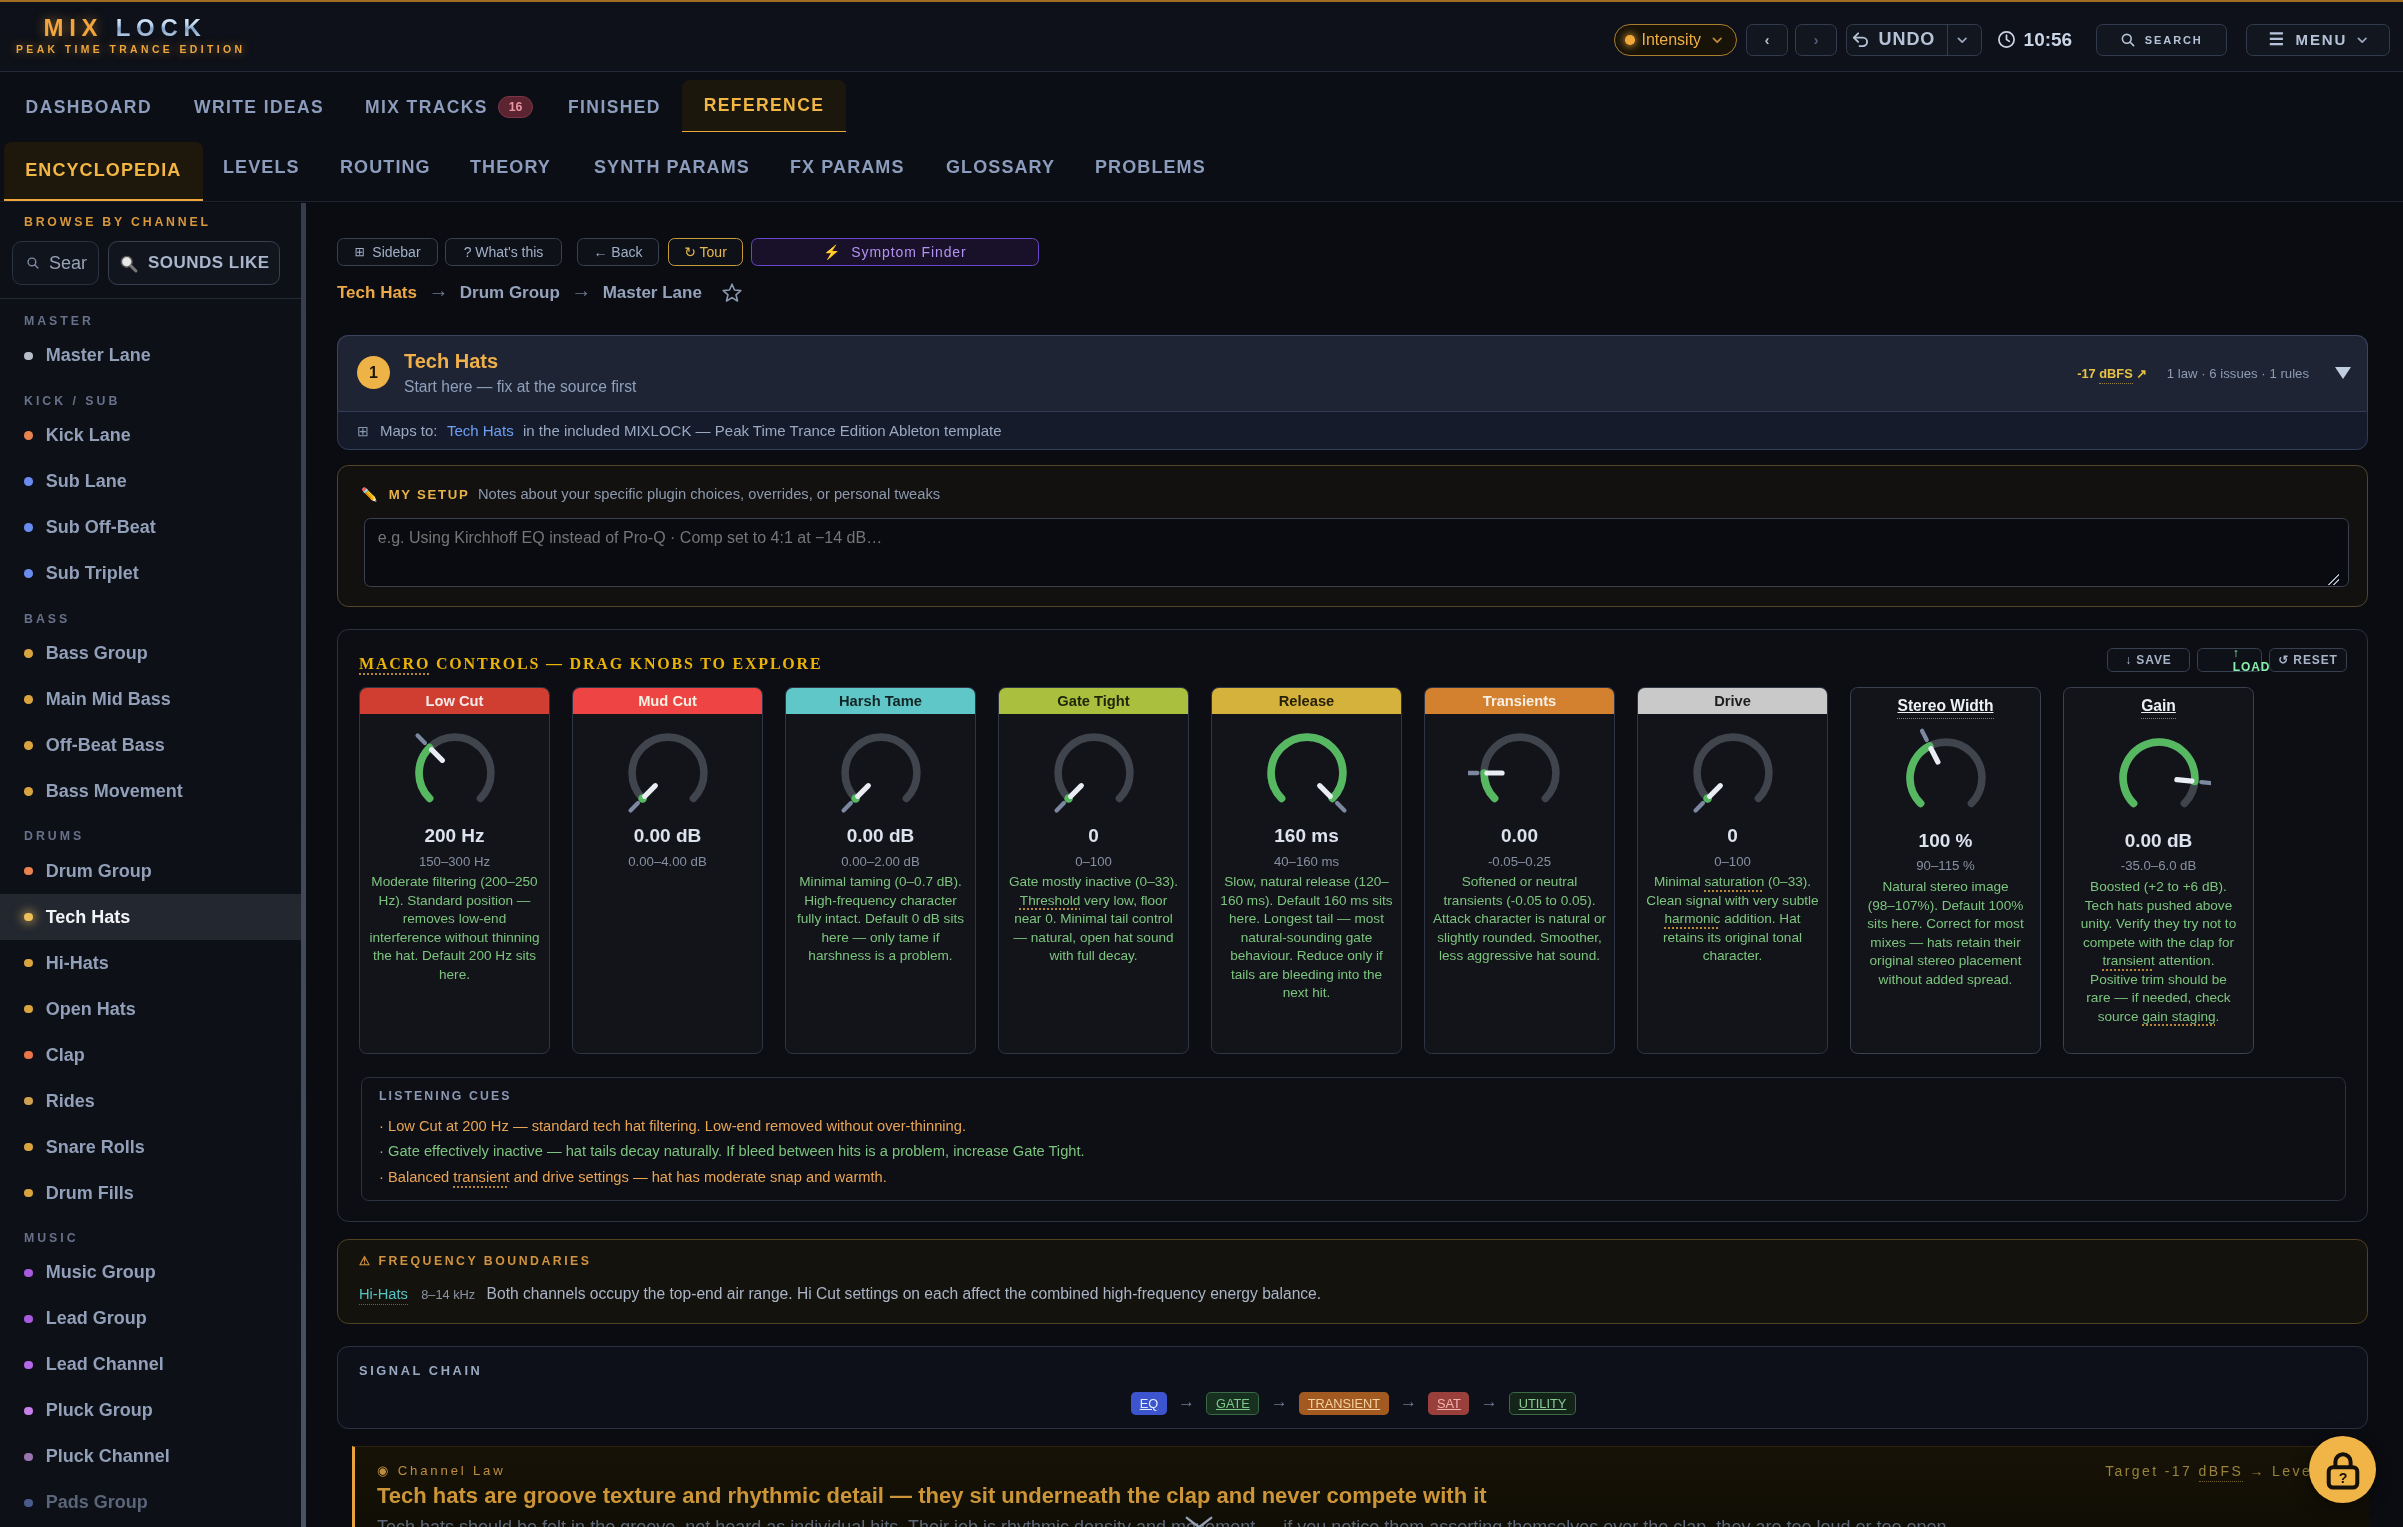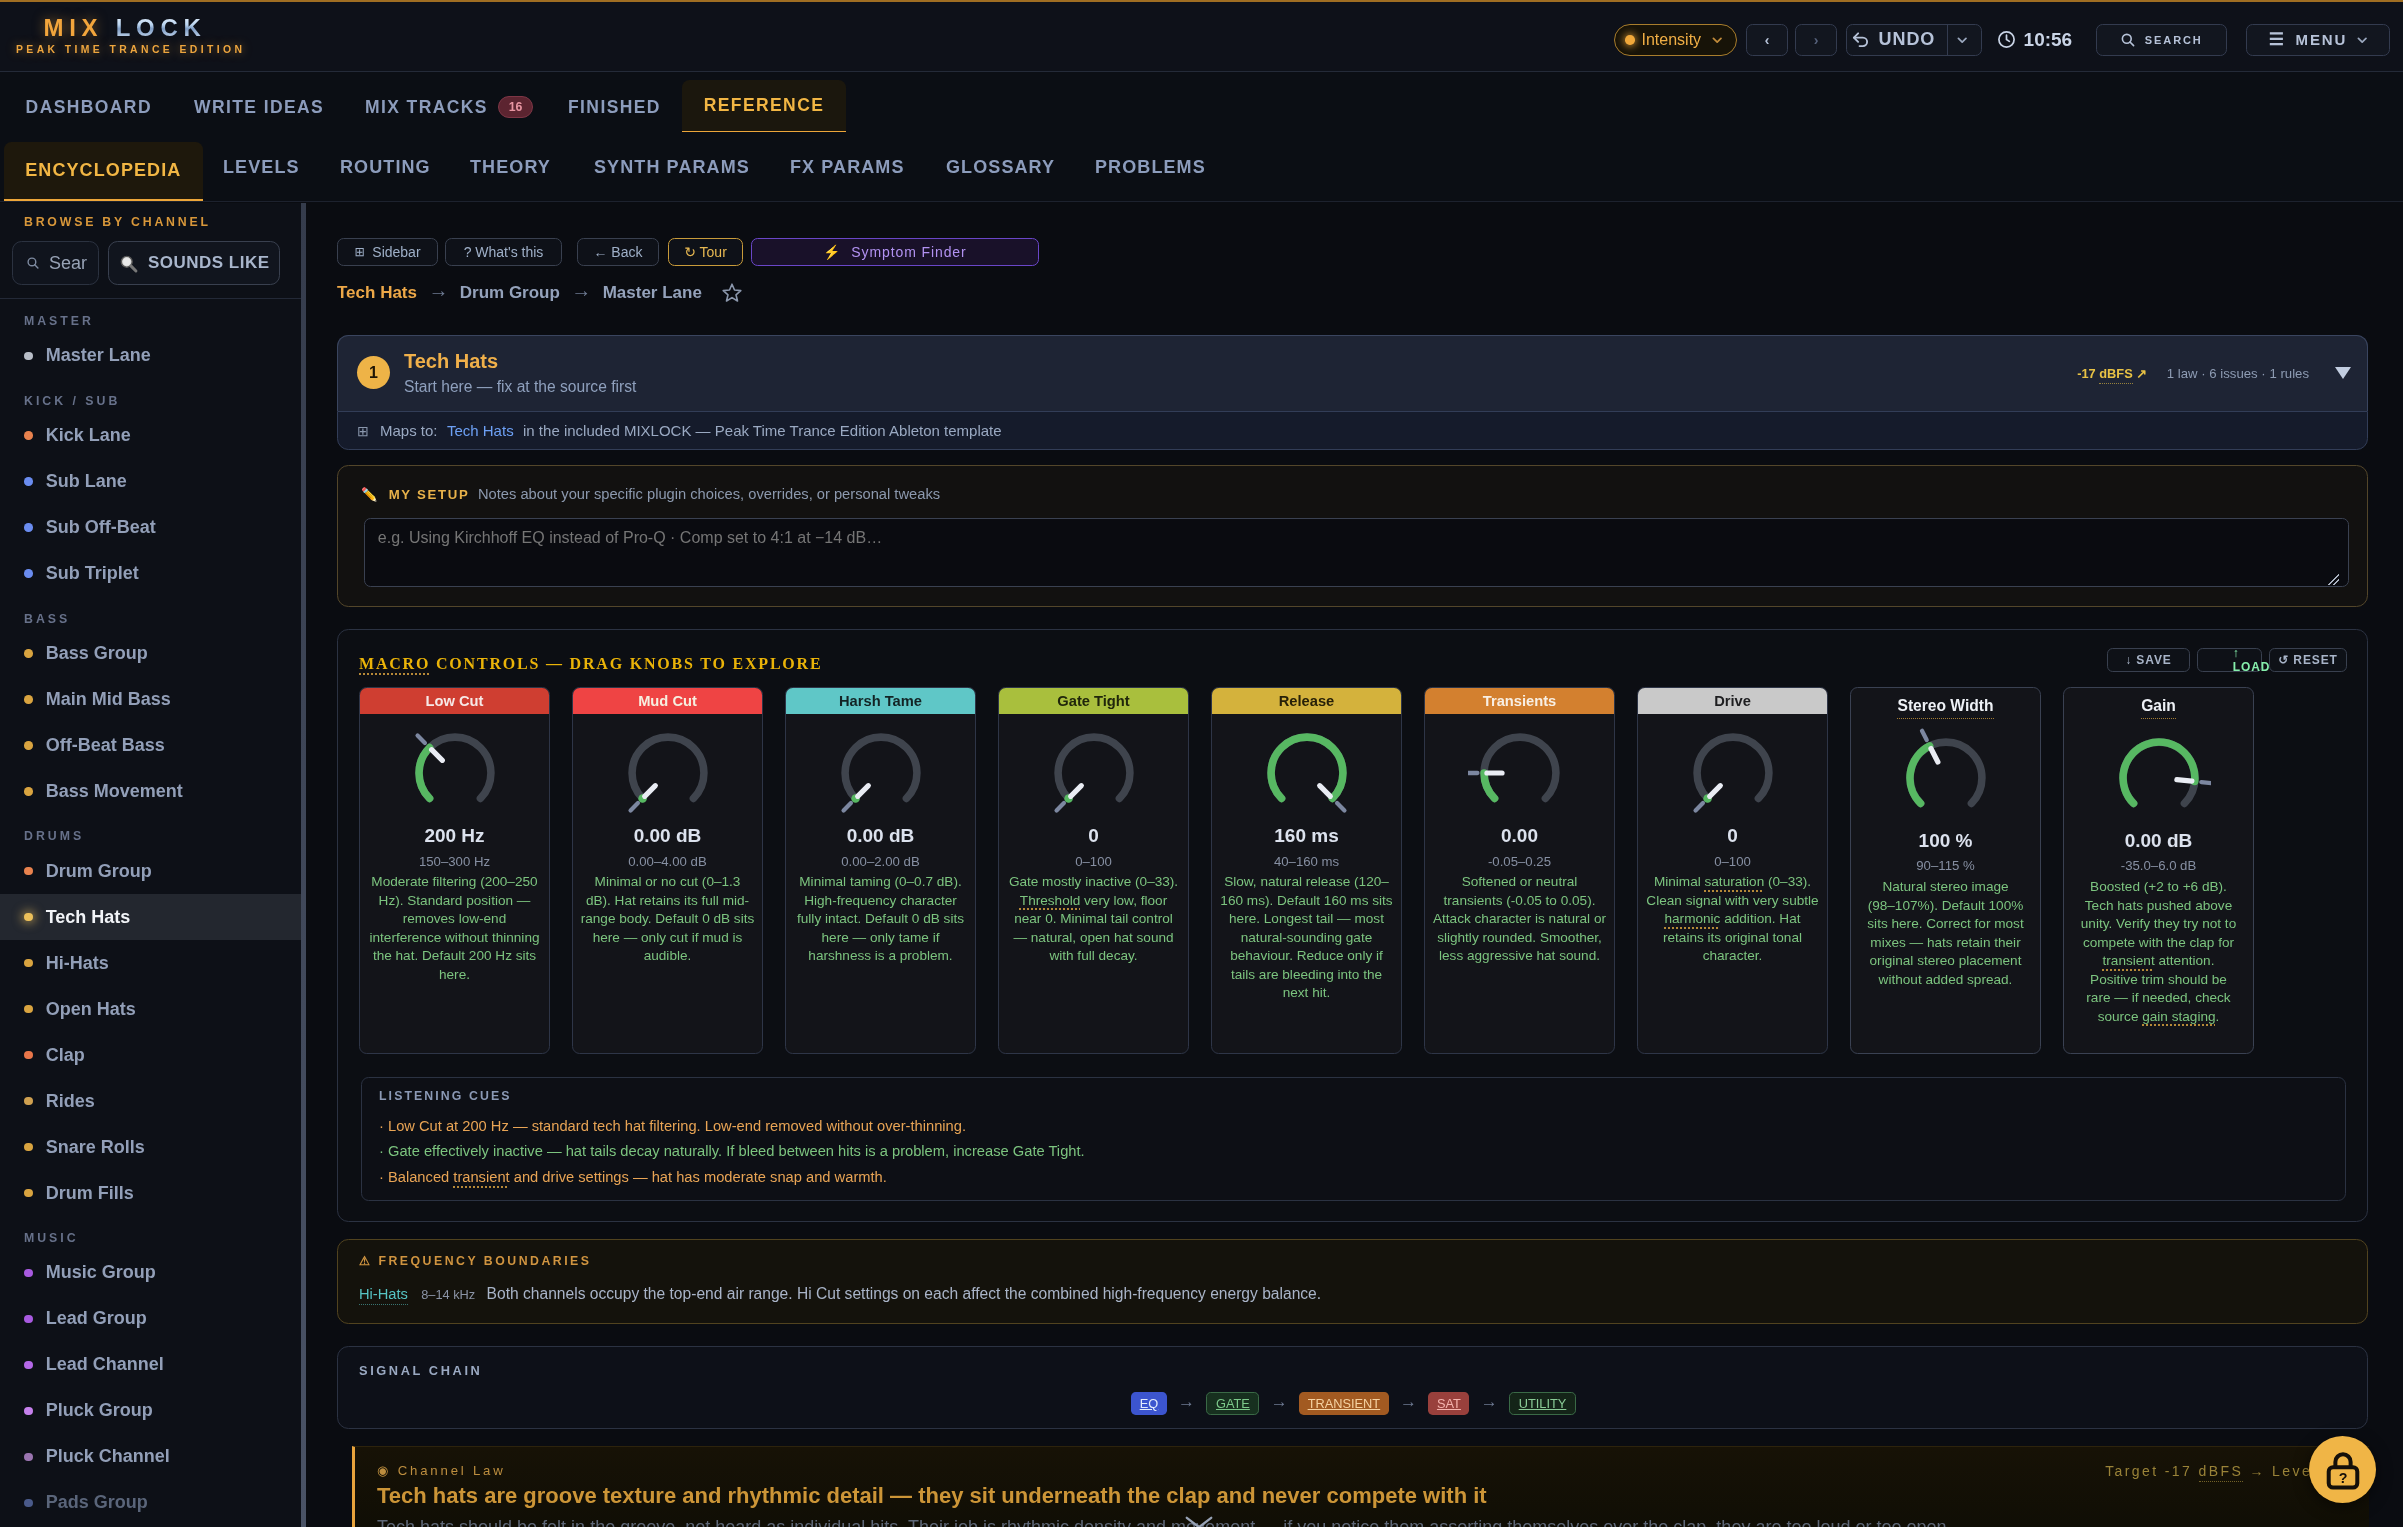--- a/index.html
+++ b/index.html
@@ -69,21 +69,21 @@
   linear-gradient(135deg, transparent 48%, #aab2c0 48%, #aab2c0 56%, transparent 56%, transparent 72%, #aab2c0 72%, #aab2c0 80%, transparent 80%); }
 #macro { top:629px; height:593px; border:0.9px solid #2b3242; border-radius:11.4px; background:#0c0e13; }
 #mlabel { position:absolute; left:21px; top:24.6px; font-size:16px; font-weight:bold; letter-spacing:1.8px; color:#eab308;font-family:Liberation Serif, serif; }
 #mlabel .gu { text-decoration:underline dotted rgba(200,150,60,.9) 1.9px; text-underline-offset:4.7px; }
 .sbtn { position:absolute; top:18px; height:24px; border:0.9px solid #39404f; border-radius:5.7px; background:rgba(18,22,31,.4); color:#a8b4c8; font-size:12px; font-weight:bold; letter-spacing:0.9px; display:flex; align-items:center; justify-content:center; }
 #krow { position:absolute; left:21px; top:57px; display:flex; gap:22px; }
 .kcard { width:191px; height:367px; background:#131419; border:0.9px solid #2e3547; border-radius:7.6px; position:relative; overflow:hidden; }
 .kcard.bare { border-color:#3a4152; }
 .khead { height:25.6px; display:flex; align-items:center; justify-content:center; font-size:14.7px; font-weight:bold; }
 .ktitle { height:25.6px; margin-top:7.6px; display:flex; align-items:center; justify-content:center; font-size:15.6px; font-weight:bold; color:#eef1f6; }
-.ktitle span { border-bottom:1.9px dotted rgba(200,150,60,.8); padding-bottom:2.8px; }
+.ktitle span { border-bottom:1.9px dotted rgba(200,150,60,.8); padding-bottom:2.8px;text-decoration:underline; }
 .kknob { display:flex; justify-content:center; margin-top:7.6px; }
 .kknob.b { margin-top:4.7px; }
 .kcard.bare .kdesc { padding:0 16px; }
 .kval { text-align:center; font-size:19px; font-weight:bold; color:#dce2ee; margin-top:0px; }
 .krng { text-align:center; font-size:13.2px; color:#868fa2; margin-top:6.6px; }
 .kdesc { text-align:center; font-size:13.6px; color:#7cc47f; margin-top:4.7px; padding:0 7.6px; line-height:18.5px; }
 .gu { text-decoration:underline dotted rgba(200,150,60,.9) 1.9px; text-underline-offset:3.8px; }
 #cues { position:absolute; left:23px; top:447px; width:1985px; height:124px; border:0.9px solid #2b3242; border-radius:7.6px; background:#0d0f15; }
 #cues .h { position:absolute; left:17px; top:11.4px; font-size:12.3px; font-weight:bold; letter-spacing:2.1px; color:#8b99b5; }
 #cues .li { position:absolute; left:17px; font-size:14.7px; }
@@ -336,21 +336,20 @@
 <div class="kknob">
           <svg width="104" height="104" viewBox="0 0 110 110">
             <path d="M 28.1 81.9 A 38 38 0 1 1 81.9 81.9" stroke="#3f444d" stroke-width="8" fill="none" stroke-linecap="round"></path>
             <circle cx="28.1" cy="81.9" r="4.5" fill="#57b862"></circle>
             <line x1="23.2" y1="86.8" x2="15.4" y2="94.6" stroke="#7c87a0" stroke-width="4.5" stroke-linecap="round"></line>
             <line x1="41.6" y1="68.4" x2="30.3" y2="79.7" stroke="#e9ecf3" stroke-width="5.5" stroke-linecap="round"></line>
           </svg>
         </div>
 <div class="kval">0.00 dB</div>
 <div class="krng">0.00–4.00 dB</div>
-<div class="kdesc">Minimal or no cut (0–1.3 dB). Hat retains its full mid-range body. Default 0 dB sits here — only cut if mud is audible.</div>
 </div>
 <div class="kcard">
 <div class="khead" style="background:#5fc7c7;color:#132425">Harsh Tame</div>
 <div class="kknob">
           <svg width="104" height="104" viewBox="0 0 110 110">
             <path d="M 28.1 81.9 A 38 38 0 1 1 81.9 81.9" stroke="#3f444d" stroke-width="8" fill="none" stroke-linecap="round"></path>
             <circle cx="28.1" cy="81.9" r="4.5" fill="#57b862"></circle>
             <line x1="23.2" y1="86.8" x2="15.4" y2="94.6" stroke="#7c87a0" stroke-width="4.5" stroke-linecap="round"></line>
             <line x1="41.6" y1="68.4" x2="30.3" y2="79.7" stroke="#e9ecf3" stroke-width="5.5" stroke-linecap="round"></line>
           </svg>

